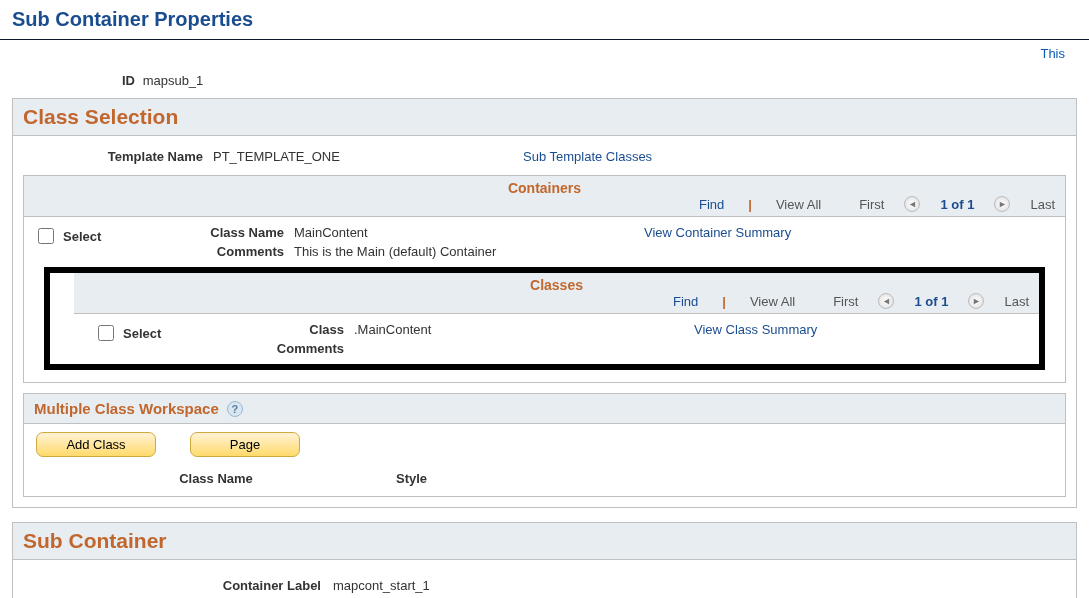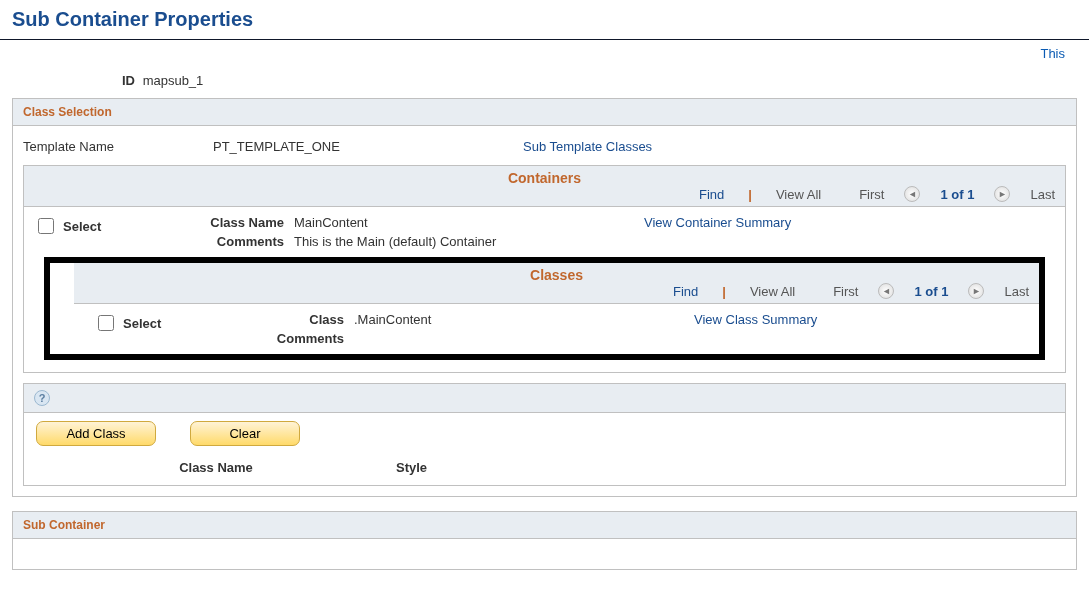--- a/index.html
+++ b/index.html
@@ -35,35 +35,36 @@
   }
   .id-label { font-weight: bold; margin-right: 4px; }
   .section {
     border: 1px solid #c0c0c0;
     margin-bottom: 14px;
   }
   .section-header {
     background: #e8edf2;
     color: #c1672d;
     font-weight: bold;
-    font-size: 12px;
+    font-size: 21px;
     padding: 6px 10px;
     border-bottom: 1px solid #c0c0c0;
   }
   .section-body {
     padding: 10px 10px;
   }
   .row {
     display: flex;
     align-items: center;
     padding: 3px 0;
   }
   .label {
-    font-weight: normal;
-    padding-right: 1px;
+    font-weight: bold;
+    text-align: right;
+    padding-right: 10px;
   }
   .value { }
   .link { color: #1a4d8f; text-decoration: none; cursor: pointer; }
   .subgroup {
     border: 1px solid #c0c0c0;
     margin-top: 8px;
   }
   .subgroup-header {
     background: #e8edf2;
     display: flex;
@@ -289,33 +290,38 @@
                     <a class="link">View Class Summary</a>
                   </div>
                 </div>
               </div>
             </div>
           </div>
         </div>
 
         <div class="subgroup" style="margin-top:10px;">
           <div class="mcw-header">
+            <span>Multiple Class Workspace</span>
             <span class="help-icon">?</span>
           </div>
           <div class="btn-row">
             <button class="btn">Add Class</button>
-            <button class="btn" style="min-width:110px">Clear</button>
+            <button class="btn" style="min-width:110px">Page</button>
           </div>
           <div class="col-headers">
             <div class="c1">Class Name</div>
             <div class="c2">Style</div>
           </div>
         </div>
       </div>
     </div>
 
     <div class="section">
       <div class="section-header">Sub Container</div>
       <div class="sub-container-body">
+        <div class="sc-row">
+          <div class="sc-label">Container Label</div>
+          <div>mapcont_start_1</div>
+        </div>
       </div>
     </div>
   </div>
 </div>
 
 </body></html>

